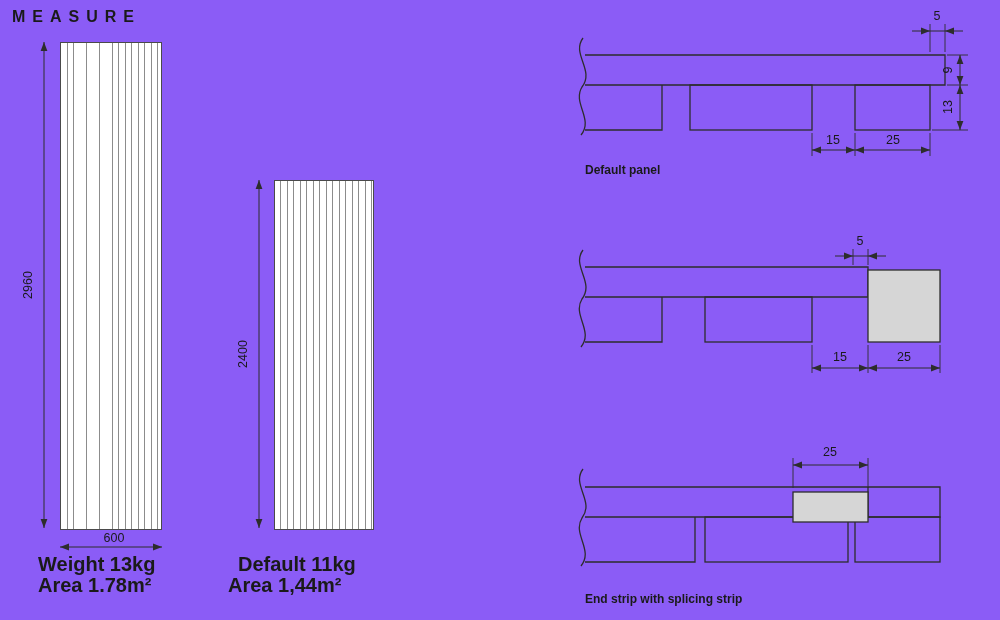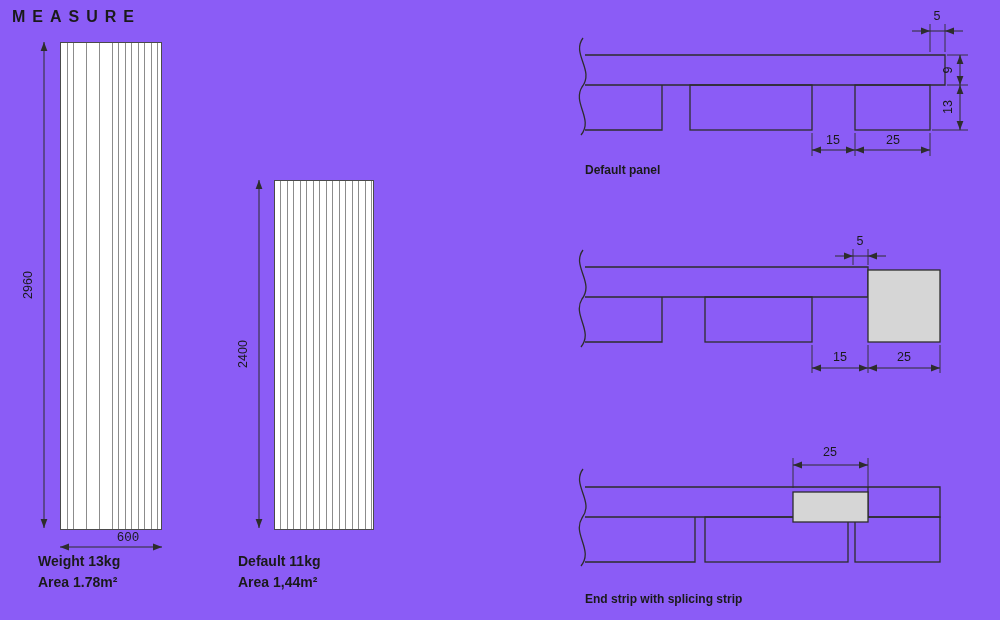--- a/index.html
+++ b/index.html
@@ -41,21 +41,21 @@
     font-size:12.5px;color:var(--text);white-space:nowrap;
     transform:translate(-50%,-50%);
   }
   .dim-label.rot{transform:translate(-50%,-50%) rotate(-90deg);}
   .caption{
     position:absolute;z-index:2;
     font-size:12px;font-weight:bold;color:var(--text);white-space:nowrap;
   }
   .spec{
     position:absolute;z-index:2;
-    font-size:14px;font-weight:bold;color:var(--text);white-space:nowrap;
+    font-size:20px;font-weight:bold;color:var(--text);white-space:nowrap;
   }
 </style>
 </head>
 <body>
 
 <div id="page">
 
   <span class="title">MEASURE</span>
 
   <div class="slat-panel" style="left:60px;top:42px;width:102px;height:488px;"></div>
@@ -137,27 +137,27 @@
       <rect class="grayfill" x="793" y="492" width="75" height="30"></rect>
       <path class="shape" d="M583,469 C571,485 595,501 582,518 C572,534 594,550 581,566"></path>
 
       <line class="ext" x1="793" y1="458" x2="793" y2="488"></line>
       <line class="ext" x1="868" y1="458" x2="868" y2="488"></line>
       <line class="dimline" x1="793" y1="465" x2="868" y2="465" marker-start="url(#as)" marker-end="url(#ae)"></line>
     </g>
   </svg>
 
   <span class="dim-label rot" style="left:28px;top:285px;">2960</span>
-  <span class="dim-label" style="left:128px;top:538px;font-family:Liberation Mono, monospace;">600</span>
+  <span class="dim-label" style="left:114px;top:538px;">600</span>
   <span class="dim-label rot" style="left:243px;top:354px;">2400</span>
 
   <span class="spec" style="left:38px;top:553px;">Weight 13kg</span>
   <span class="spec" style="left:38px;top:574px;text-align:center;">Area 1.78m²</span>
   <span class="spec" style="left:238px;top:553px;">Default 11kg</span>
-  <span class="spec" style="left:238px;top:574px;text-align:center;">Area 1,44m²</span>
+  <span class="spec" style="left:228px;top:574px;text-align:center;">Area 1,44m²</span>
 
   <span class="dim-label" style="left:937px;top:16px;">5</span>
   <span class="dim-label rot" style="left:948px;top:70px;">9</span>
   <span class="dim-label rot" style="left:948px;top:107px;">13</span>
   <span class="dim-label" style="left:833px;top:140px;">15</span>
   <span class="dim-label" style="left:893px;top:140px;">25</span>
   <span class="caption" style="left:585px;top:163px;">Default panel</span>
 
   <span class="dim-label" style="left:860px;top:241px;">5</span>
   <span class="dim-label" style="left:840px;top:357px;">15</span>

